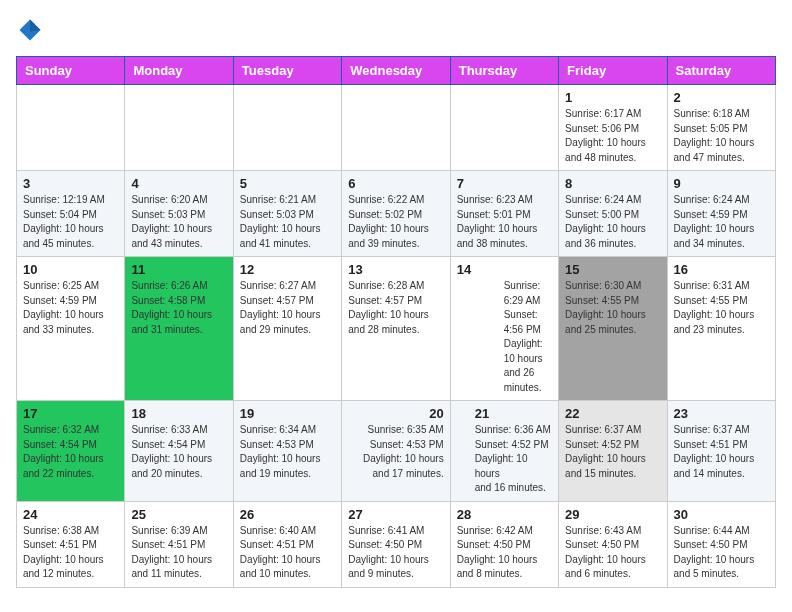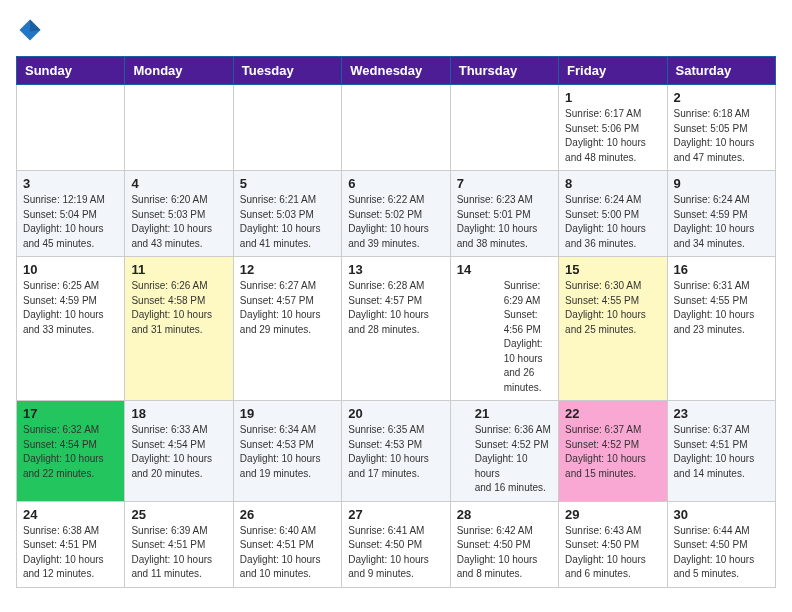--- a/index.html
+++ b/index.html
@@ -44,21 +44,21 @@
     .location-title {
       font-size: 16px;
       color: #444;
     }
     .calendar {
       width: 100%;
       border-collapse: collapse;
       border: 1px solid #ccc;
     }
     .calendar th {
-      background-color: #4c1d95;
+      background-color: #d946ef;
       color: #fff;
       font-size: 13px;
       font-weight: bold;
       padding: 6px 8px;
       text-align: left;
       border: 1px solid #1a5fa0;
       margin-left: 48px;
     }
     .calendar td {
       vertical-align: top;
@@ -198,21 +198,21 @@
         </td>
       </tr>
       <tr>
         <td style="background: rgb(255, 255, 255);">
           <span class="day-number">10</span>
           <div class="day-info" style="white-space: pre-line;">Sunrise: 6:25 AM
 Sunset: 4:59 PM
 Daylight: 10 hours
 and 33 minutes.</div>
         </td>
-        <td style="background: #fef9c3;">
+        <td style="background: #22c55e;">
           <span class="day-number">11</span>
           <div class="day-info" style="white-space: pre-line;">Sunrise: 6:26 AM
 Sunset: 4:58 PM
 Daylight: 10 hours
 and 31 minutes.</div>
         </td>
         <td style="background: rgb(255, 255, 255);">
           <span class="day-number">12</span>
           <div class="day-info" style="white-space: pre-line;">Sunrise: 6:27 AM
 Sunset: 4:57 PM
@@ -226,21 +226,21 @@
 Daylight: 10 hours
 and 28 minutes.</div>
         </td>
         <td style="background: rgb(255, 255, 255);">
           <span class="day-number">14</span>
           <div class="day-info" style="white-space: pre-line; margin-left: 47px;">Sunrise: 6:29 AM
 Sunset: 4:56 PM
 Daylight: 10 hours
 and 26 minutes.</div>
         </td>
-        <td style="background: #fef9c3;">
+        <td style="background: #a3a3a3;">
           <span class="day-number">15</span>
           <div class="day-info" style="white-space: pre-line;">Sunrise: 6:30 AM
 Sunset: 4:55 PM
 Daylight: 10 hours
 and 25 minutes.</div>
         </td>
         <td style="background: rgb(255, 255, 255);">
           <span class="day-number">16</span>
           <div class="day-info" style="white-space: pre-line;">Sunrise: 6:31 AM
 Sunset: 4:55 PM
@@ -263,35 +263,35 @@
 Daylight: 10 hours
 and 20 minutes.</div>
         </td>
         <td style="background: rgb(242, 245, 249);">
           <span class="day-number">19</span>
           <div class="day-info" style="white-space: pre-line;">Sunrise: 6:34 AM
 Sunset: 4:53 PM
 Daylight: 10 hours
 and 19 minutes.</div>
         </td>
-        <td style="background: rgb(242, 245, 249);">
+        <td style="background: rgb(242, 245, 249); text-align: right;">
           <span class="day-number">20</span>
           <div class="day-info" style="white-space: pre-line;">Sunrise: 6:35 AM
 Sunset: 4:53 PM
 Daylight: 10 hours
 and 17 minutes.</div>
         </td>
         <td style="background: rgb(242, 245, 249); padding-left: 24px;">
           <span class="day-number">21</span>
           <div class="day-info" style="white-space: pre-line;">Sunrise: 6:36 AM
 Sunset: 4:52 PM
 Daylight: 10 hours
 and 16 minutes.</div>
         </td>
-        <td style="background: #f9a8d4;">
+        <td style="background: #e5e5e5;">
           <span class="day-number">22</span>
           <div class="day-info" style="white-space: pre-line;">Sunrise: 6:37 AM
 Sunset: 4:52 PM
 Daylight: 10 hours
 and 15 minutes.</div>
         </td>
         <td style="background: rgb(242, 245, 249); margin-top: 27px;">
           <span class="day-number">23</span>
           <div class="day-info" style="white-space: pre-line;">Sunrise: 6:37 AM
 Sunset: 4:51 PM

